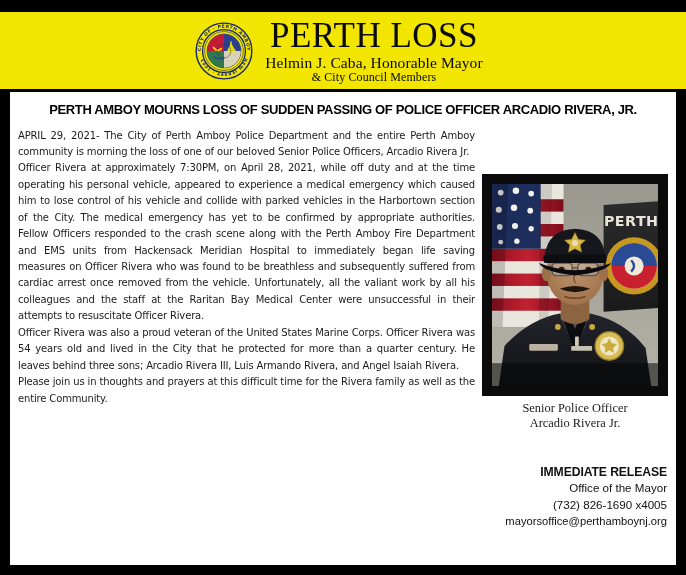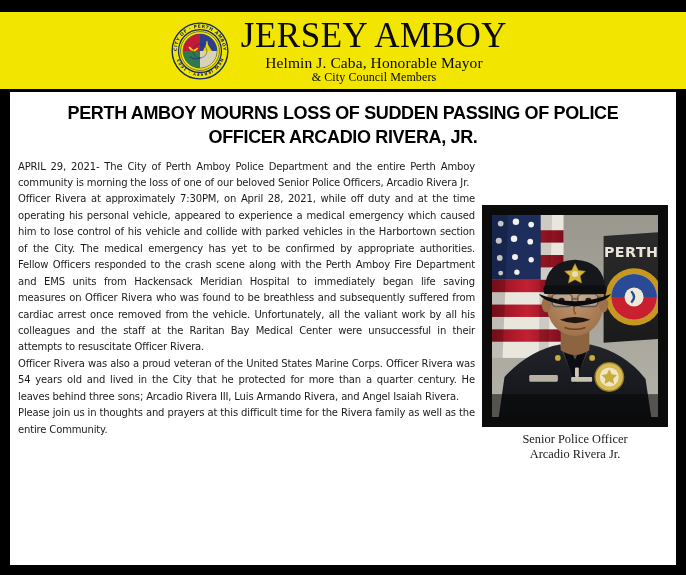--- a/index.html
+++ b/index.html
@@ -109,21 +109,21 @@
     background: #ffffff;
     overflow: hidden;
   }
 
   
   #headline {
     margin: 0;
     padding: 9px 20px 0 20px;
     text-align: center;
     font-family: "Liberation Sans", "DejaVu Sans", sans-serif;
-    font-size: 18px;
+    font-size: 13px;
     font-weight: bold;
     line-height: 1.35;
     color: #000000;
     letter-spacing: -0.35px;
   }
 
   
   #article {
     position: relative;
     padding: 9px 8px 0 8px;
@@ -239,21 +239,21 @@
             <text font-family="DejaVu Sans, sans-serif" font-size="7.6" font-weight="bold" fill="#17276b" letter-spacing="1.1">
               <textPath href="#arcTop" startOffset="50%" text-anchor="middle">CITY OF · PERTH AMBOY</textPath>
             </text>
             <text font-family="DejaVu Sans, sans-serif" font-size="7.2" font-weight="bold" fill="#17276b" letter-spacing="1">
               <textPath href="#arcBot" startOffset="50%" text-anchor="middle">NEW JERSEY · 1683</textPath>
             </text>
           </svg>
         </div>
 
         <div id="header-text">
-          <div id="hdr-perth-amboy">JERSEY AMBOY</div>
+          <div id="hdr-perth-amboy">PERTH LOSS</div>
           <div id="hdr-mayor">Helmin J. Caba, Honorable Mayor</div>
           <div id="hdr-council">&amp; City Council Members</div>
         </div>
 
       </div>
     </div>
   </div>
 
   <div id="doc-body">
     <div id="doc-inner">
@@ -384,20 +384,26 @@
                 <rect x="0" y="188" width="176" height="24" fill="#060708" opacity="0.55"></rect>
               </svg>
             </div>
           </div>
 
           <div id="photo-caption">
             <div>Senior Police Officer</div>
             <div>Arcadio Rivera Jr.</div>
           </div>
 
+          <div id="contact-block">
+            <div id="contact-release">IMMEDIATE RELEASE</div>
+            <div id="contact-office">Office of the Mayor</div>
+            <div id="contact-phone">(732) 826-1690 x4005</div>
+            <div id="contact-email">mayorsoffice@perthamboynj.org</div>
+          </div>
 
         </div>
 
         <p class="body-par">APRIL 29, 2021- The City of Perth Amboy Police Department and the entire Perth Amboy community is morning the loss of one of our beloved Senior Police Officers, Arcadio Rivera Jr.</p>
         <p class="body-par">Officer Rivera at approximately 7:30PM, on April 28, 2021, while off duty and at the time operating his personal vehicle, appeared to experience a medical emergency which caused him to lose control of his vehicle and collide with parked vehicles in the Harbortown section of the City. The medical emergency has yet to be confirmed by appropriate authorities. Fellow Officers responded to the crash scene along with the Perth Amboy Fire Department and EMS units from Hackensack Meridian Hospital to immediately began life saving measures on Officer Rivera who was found to be breathless and subsequently suffered from cardiac arrest once removed from the vehicle. Unfortunately, all the valiant work by all his colleagues and the staff at the Raritan Bay Medical Center were unsuccessful in their attempts to resuscitate Officer Rivera.</p>
         <p class="body-par">Officer Rivera was also a proud veteran of the United States Marine Corps. Officer Rivera was 54 years old and lived in the City that he protected for more than a quarter century. He leaves behind three sons; Arcadio Rivera III, Luis Armando Rivera, and Angel Isaiah Rivera.</p>
         <p class="body-par">Please join us in thoughts and prayers at this difficult time for the Rivera family as well as the entire Community.</p>
 
       </div>
     </div>

